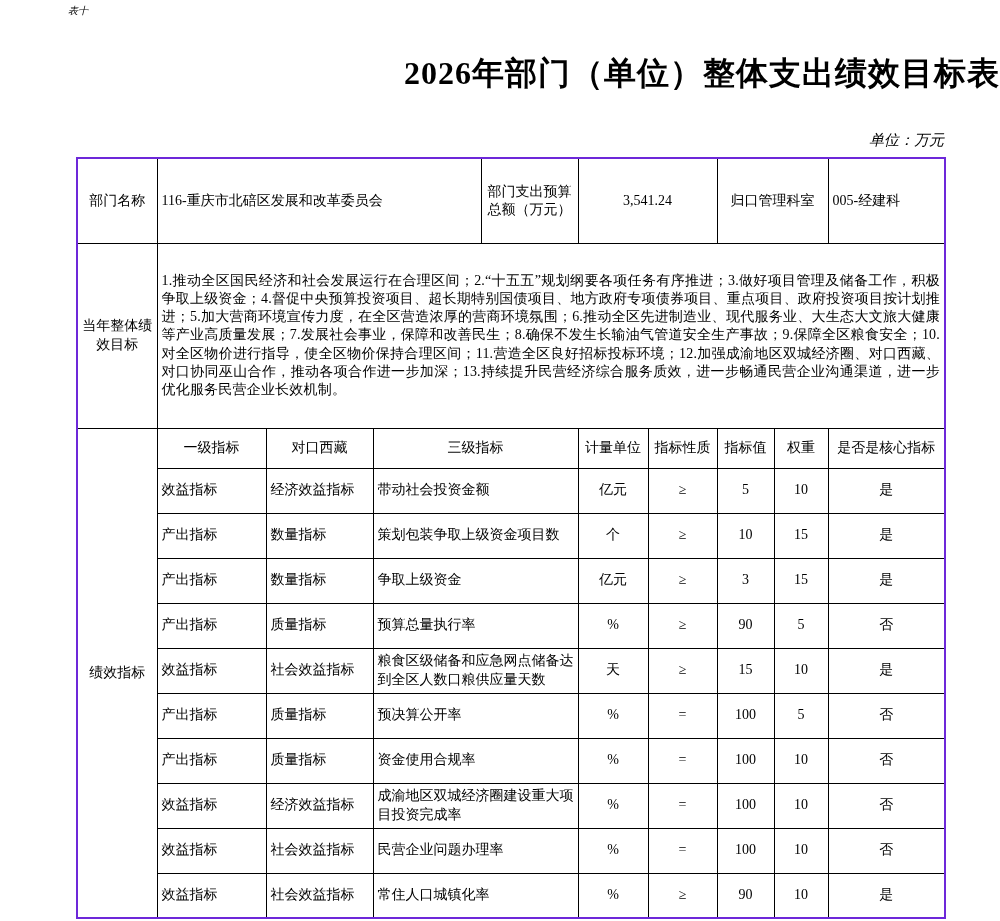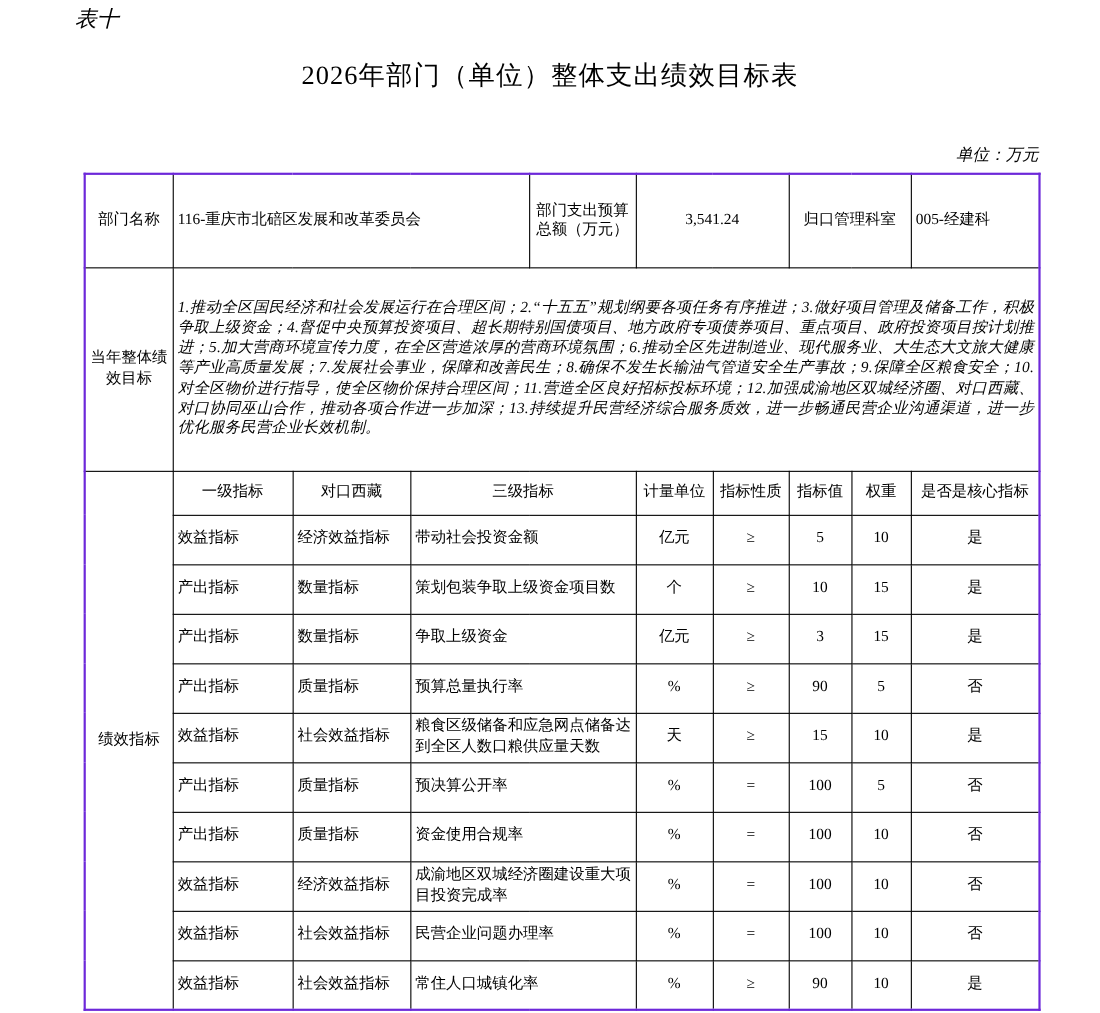--- a/index.html
+++ b/index.html
@@ -6,25 +6,25 @@
   html,body { background:#ffffff; }
   body {
     width:1000px; height:921px; position:relative;
     font-family:"Liberation Serif","DejaVu Serif",serif;
     color:#000000;
   }
   .sheet { position:relative; width:1000px; height:921px; background:#ffffff; overflow:hidden; }
 
   .table-tag {
     position:absolute; left:68px; top:4px;
-    font-size:20px; font-style:italic;
+    font-size:10px; font-style:italic;
   }
   .doc-title {
     position:absolute; left:0; top:52px; width:100%;
-    text-align:center; font-size:24px; font-weight:normal; letter-spacing:1px;
+    text-align:right; font-size:32px; font-weight:bold; letter-spacing:1px;
   }
   .unit-note {
     position:absolute; top:131px; right:56px;
     font-size:15px; font-style:italic;
   }
 
   table.main {
     position:absolute; left:76px; top:157px;
     border-collapse:collapse; table-layout:fixed;
     width:868px;
@@ -37,21 +37,21 @@
     padding:2px 4px;
     overflow:hidden;
     word-break:break-all;
   }
   td.c { text-align:center; }
   td.l { text-align:left; padding-left:5px; }
   td.rowlabel { text-align:center; padding:2px 9px; }
   td.budget-label { text-align:center; padding:2px 9px 2px 5px; }
   td.goal-text {
     text-align:justify; padding:6px 7px;
-    line-height:20px; letter-spacing:0.2px;font-style:italic;
+    line-height:20px; letter-spacing:0.2px;
   }
   tr.r-dept  { height:85px; }
   tr.r-goal  { height:185px; }
   tr.r-head  { height:40px; }
   tr.r-data  { height:45px; }
 </style>
 </head>
 <body>
 
 <div class="sheet">

